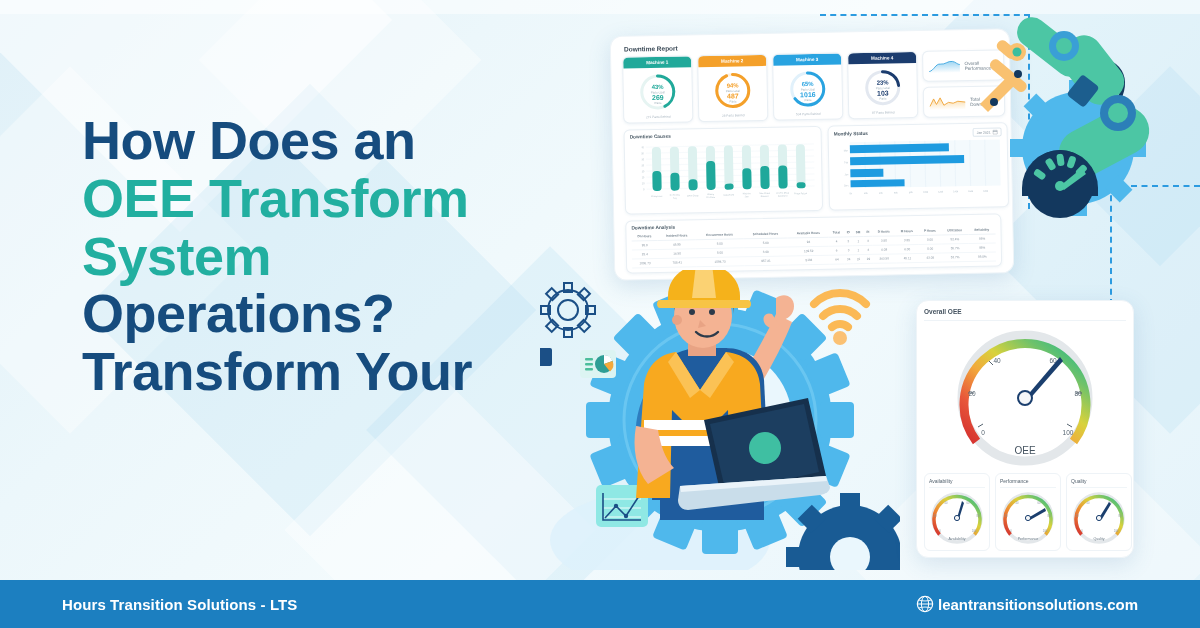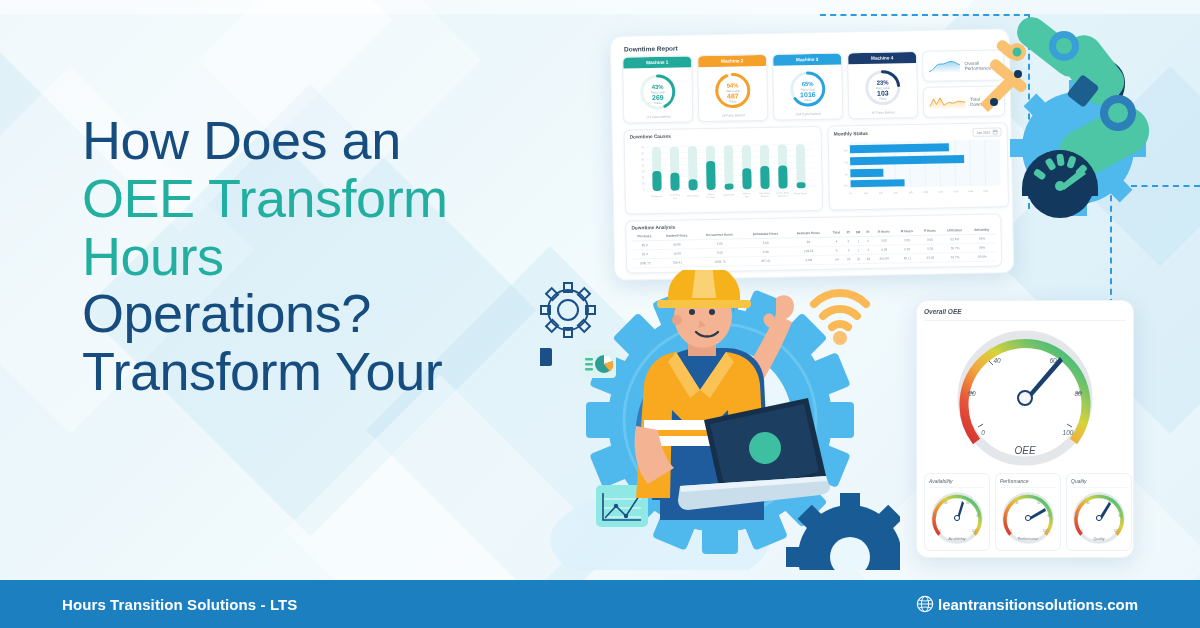--- a/index.html
+++ b/index.html
@@ -17,21 +17,21 @@
   
   .bg-layer{position:absolute;inset:0;overflow:hidden;pointer-events:none;}
   .dia{position:absolute;transform:rotate(45deg);background:rgba(255,255,255,.55);}
   .dia.b{background:rgba(164,214,238,.20);}
   .dia.c{background:rgba(255,255,255,.38);}
   .soft{position:absolute;background:rgba(255,255,255,.30);}
 
   
   .headline{
     position:absolute;left:82px;top:112px;width:520px;
-    font-weight:normal;font-size:54px;line-height:1.07;
+    font-weight:bold;font-size:54px;line-height:1.07;
     letter-spacing:-.5px;
   }
   .hl-line{display:block;white-space:nowrap;}
   .navy{color:#164C7E;}
   .teal{color:#22AFA0;}
 
   
   .footer{
     position:absolute;left:0;bottom:0;width:1200px;height:48px;
     background:#1C7FC0;display:flex;align-items:center;
@@ -86,21 +86,21 @@
   table.dt{width:100%;border-collapse:collapse;font-size:3.1px;}
   table.dt th{color:#6f7e8a;font-weight:bold;padding:2px 1px;text-align:center;
      border-bottom:1px solid #eef3f7;white-space:nowrap;}
   table.dt td{color:#8b98a3;padding:2px 1px;text-align:center;border-bottom:1px solid #f3f7fa;}
 
   
   .oee{
     position:absolute;left:916px;top:300px;width:218px;height:258px;
     background:#ffffff;border-radius:12px;
     box-shadow:0 6px 22px rgba(60,120,170,.16);
-    border:1px solid #eef4f8;box-sizing:border-box;padding:7px;font-style:italic;
+    border:1px solid #eef4f8;box-sizing:border-box;padding:7px;
   }
   .oee-hd{font-size:6.5px;font-weight:bold;color:#44525f;border-bottom:1px solid #eef3f7;
      padding-bottom:5px;margin-bottom:2px;}
   .bigg{display:flex;justify-content:center;align-items:center;height:150px;}
   .minirow{display:flex;gap:5px;}
   .minicard{flex:1;border:1px solid #eef3f7;border-radius:6px;padding:4px;box-sizing:border-box;}
   .minicard-t{font-size:5px;color:#55636f;border-bottom:1px solid #f0f5f8;padding-bottom:3px;margin-bottom:2px;}
   .minig{display:flex;justify-content:center;}
 
   
@@ -127,21 +127,21 @@
 
     <div class="dash-line" style="left:820px;top:14px;width:210px;height:0;border-width:0 0 2px 0;"></div>
     <div class="dash-line" style="left:1028px;top:14px;width:0;height:195px;border-width:0 0 0 2px;"></div>
     <div class="dash-line" style="left:1110px;top:185px;width:0;height:120px;border-width:0 0 0 2px;"></div>
     <div class="dash-line" style="left:1110px;top:185px;width:90px;height:0;border-width:0 0 2px 0;"></div>
   </div>
 
   <div class="headline">
     <span class="hl-line navy">How Does an</span>
     <span class="hl-line teal">OEE Transform</span>
-    <span class="hl-line teal">Hours</span>
+    <span class="hl-line teal">System</span>
     <span class="hl-line navy">Operations?</span>
     <span class="hl-line navy">Transform Your</span>
   </div>
 
   <div class="dash">
     <div class="dash-title">Downtime Report</div>
 
     <div class="mrow">
 
       <div class="mcard">

